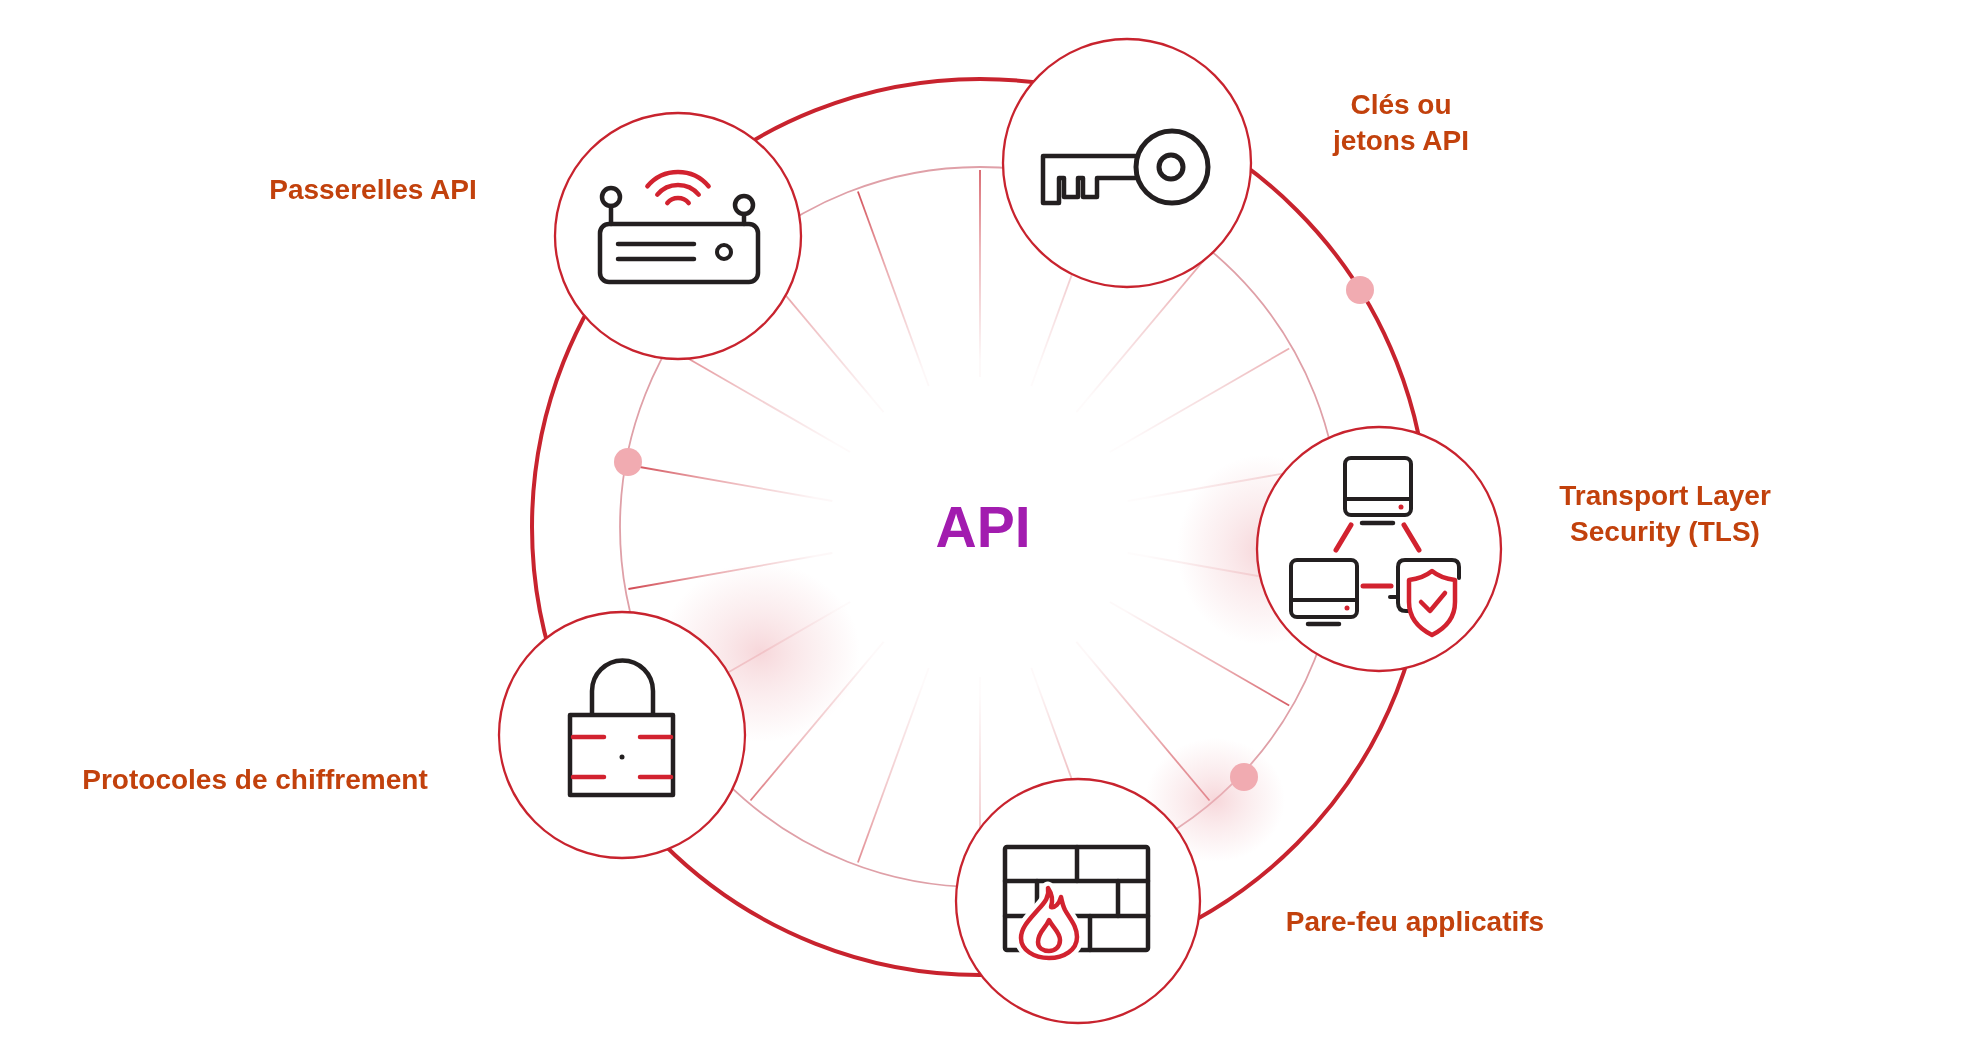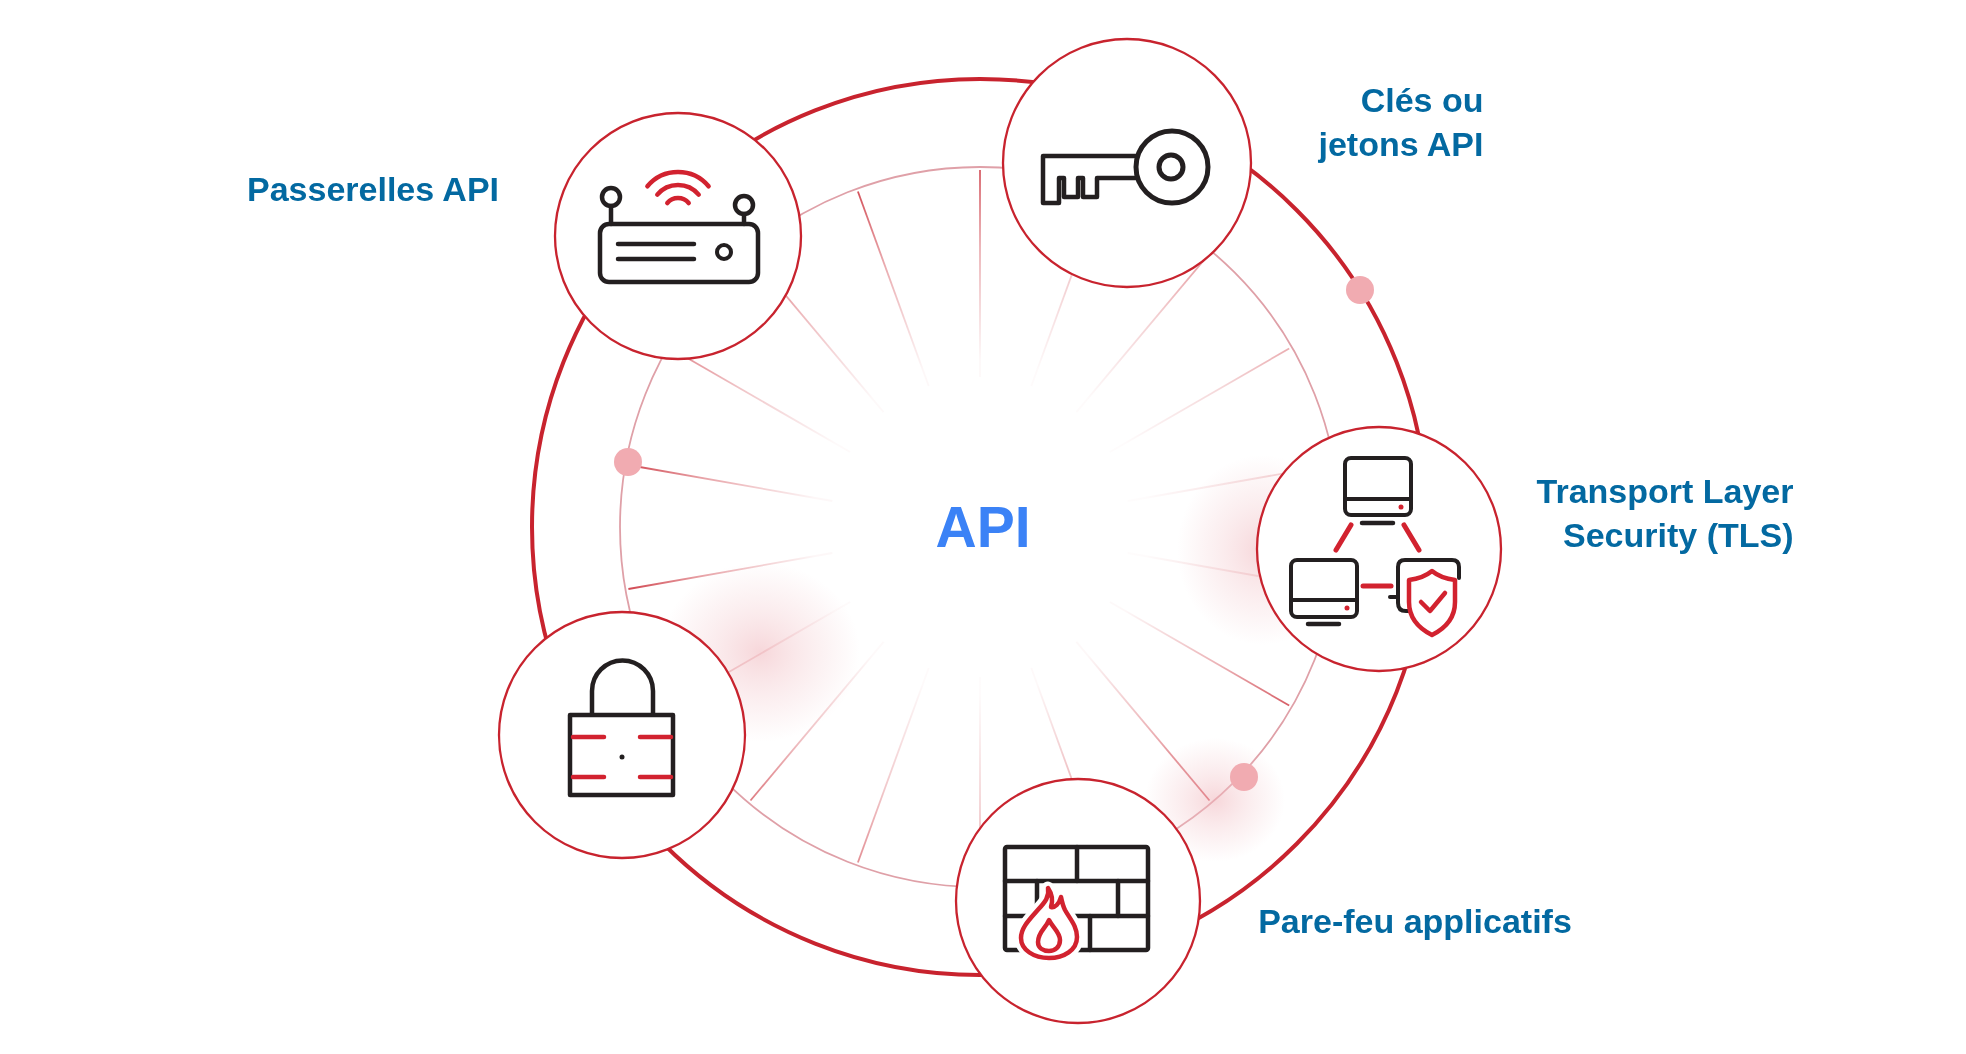--- a/index.html
+++ b/index.html
@@ -1,27 +1,27 @@
 <!DOCTYPE html>
 <html><head>
 <meta charset="utf-8">
 <style>
   html,body{margin:0;padding:0;background:#ffffff;}
   .stage{position:relative;width:1966px;height:1054px;background:#ffffff;overflow:hidden;
          font-family:"Liberation Sans","DejaVu Sans",sans-serif;}
   .stage svg{position:absolute;left:0;top:0;}
-  .lbl{position:absolute;transform:translate(-50%,-50%);color:#0369a1;font-weight:700;
-       font-size:34px;line-height:1.28;text-align:right;white-space:pre-line;}
+  .lbl{position:absolute;transform:translate(-50%,-50%);color:#c2410c;font-weight:700;
+       font-size:28px;line-height:1.28;text-align:center;white-space:pre-line;}
   .lbl-gateways{left:373px;top:190px;}
   .lbl-keys{left:1401px;top:123px;}
   .lbl-tls{left:1665px;top:514px;}
   .lbl-firewall{left:1415px;top:922px;}
   .lbl-encryption{left:255px;top:780px;}
   .center-title{position:absolute;left:983px;top:527px;transform:translate(-50%,-50%);
-                color:#3b82f6;font-weight:700;font-size:57px;line-height:84px;text-align:center;}
+                color:#a21caf;font-weight:700;font-size:57px;line-height:84px;text-align:center;}
 </style>
 </head>
 <body>
 
 <div class="stage">
 
 <svg width="1966" height="1054" viewBox="0 0 1966 1054">
   <defs>
     <radialGradient id="fade">
       <stop offset="0" stop-color="#ffffff" stop-opacity="1"></stop>
@@ -176,13 +176,14 @@
   <div class="center-title">
     <div>API</div>
   </div>
 
   <div class="lbl lbl-gateways">Passerelles API</div>
   <div class="lbl lbl-keys">Clés ou
 jetons API</div>
   <div class="lbl lbl-firewall">Pare-feu applicatifs</div>
   <div class="lbl lbl-tls">Transport Layer
 Security (TLS)</div>
+  <div class="lbl lbl-encryption">Protocoles de chiffrement</div>
 </div>
 
 </body></html>

